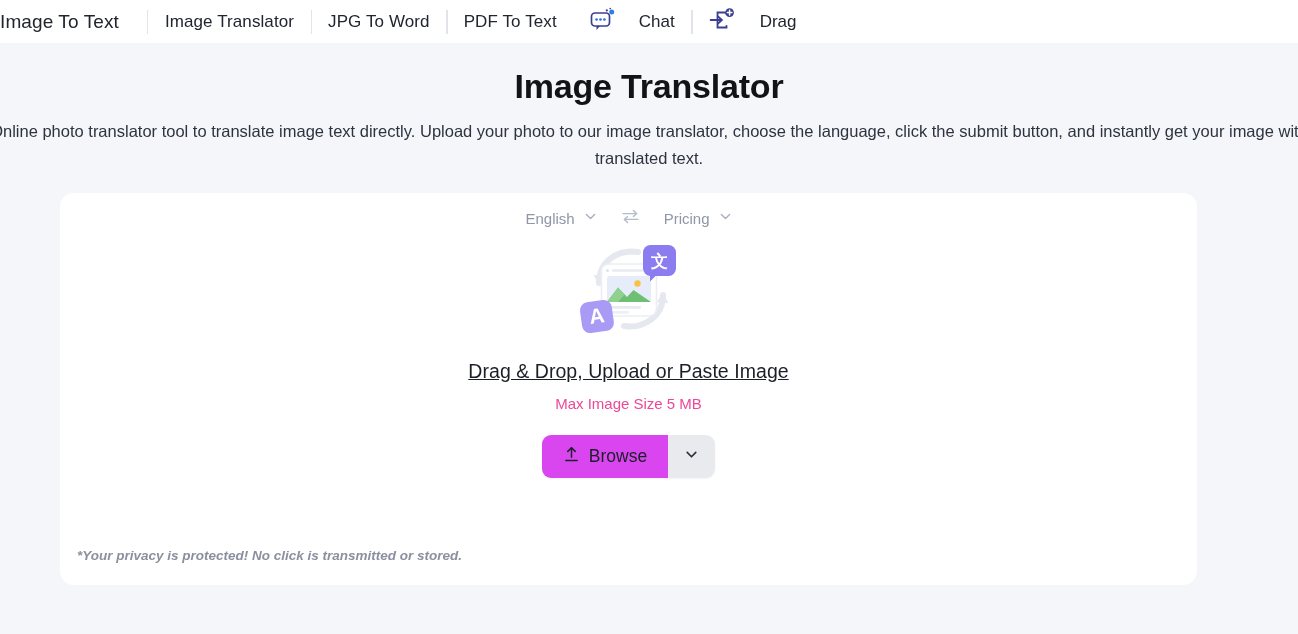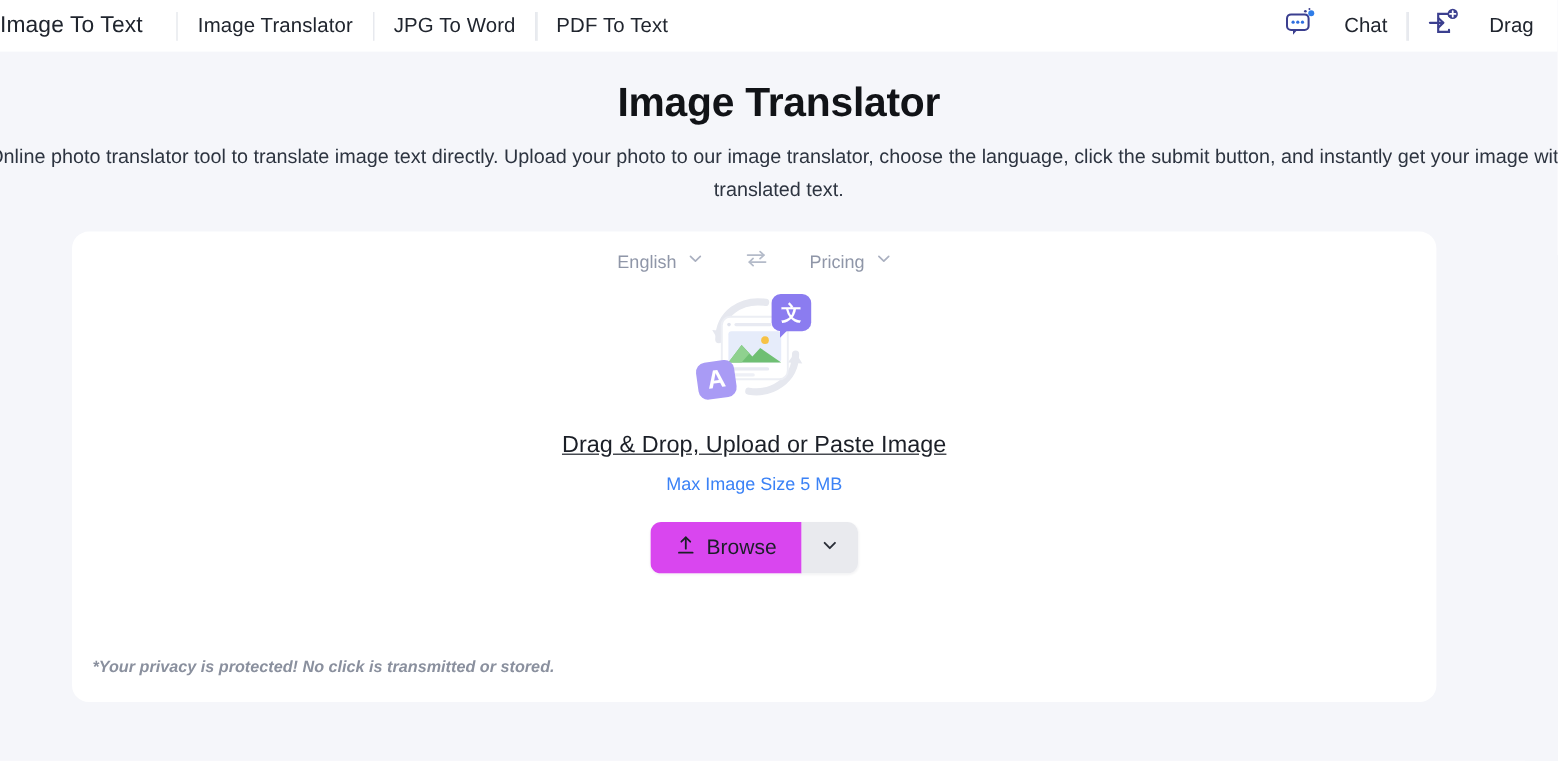--- a/index.html
+++ b/index.html
@@ -14,21 +14,21 @@
     color: #1f2937;
     -webkit-font-smoothing: antialiased;
   }
 
   
   .header {
     height: 43px;
     background: #ffffff;
     display: flex;
     align-items: center;
-    justify-content: space-between;
+    justify-content: flex-start;
     position: relative;
     width: 100%;
     overflow: hidden;
   }
   .nav-left {
     display: flex;
     align-items: center;
     height: 43px;
     margin-left: -22px;
   }
@@ -105,21 +105,21 @@
     width: 1137px;
     height: 392px;
     background: #ffffff;
     border-radius: 14px;
   }
 
   .lang-row {
     display: flex;
     align-items: center;
     justify-content: center;
-    gap: 11px;
+    gap: 0px;
     padding-top: 12px;
   }
   .lang-pick {
     display: flex;
     align-items: center;
     gap: 9px;
     padding: 4px 8px;
     cursor: pointer;
   }
   .lang-pick .name {
@@ -144,21 +144,21 @@
 
   .drop-title {
     font-size: 19.5px;
     color: #1b1f27;
     margin-top: 19px;
     letter-spacing: 0.05px;
     text-decoration: underline;
   }
   .drop-sub {
     font-size: 15px;
-    color: #3b82f6;
+    color: #ec4899;
     margin-top: 12px;
   }
 
   .browse-wrap {
     margin-top: 23px;
     display: flex;
     align-items: stretch;
     border-radius: 9px;
     overflow: hidden;
     box-shadow: 0 1px 2px rgba(16,24,40,0.05);

